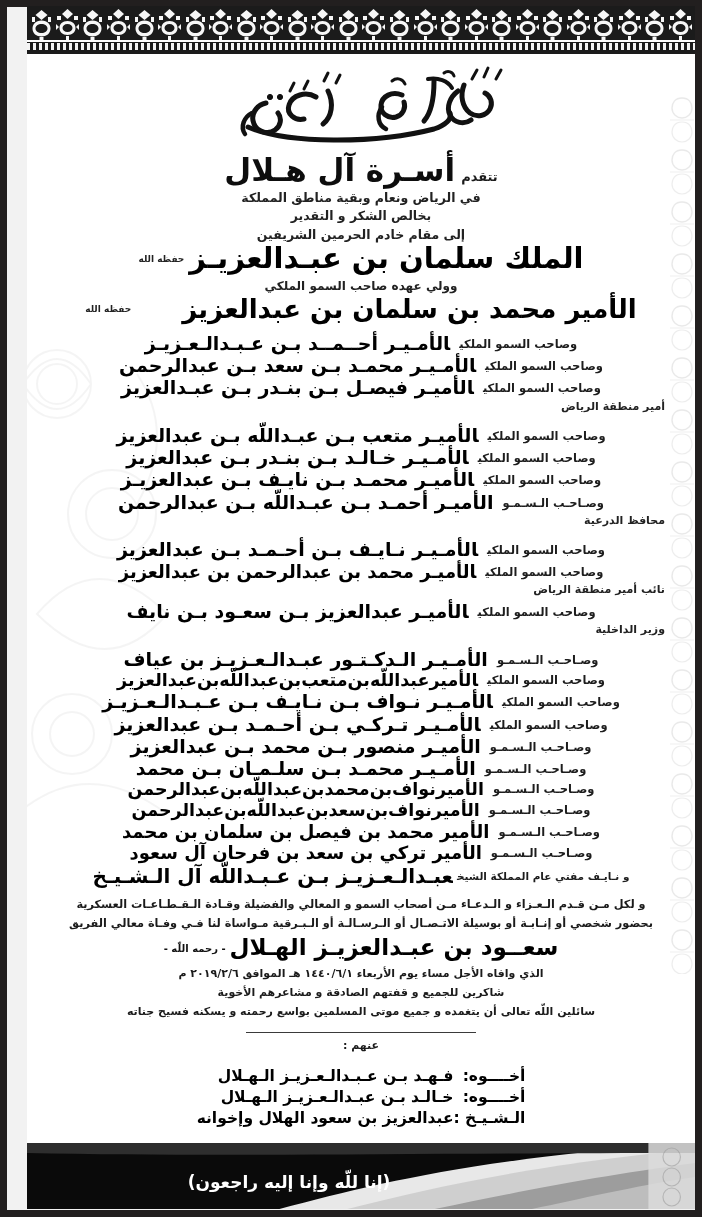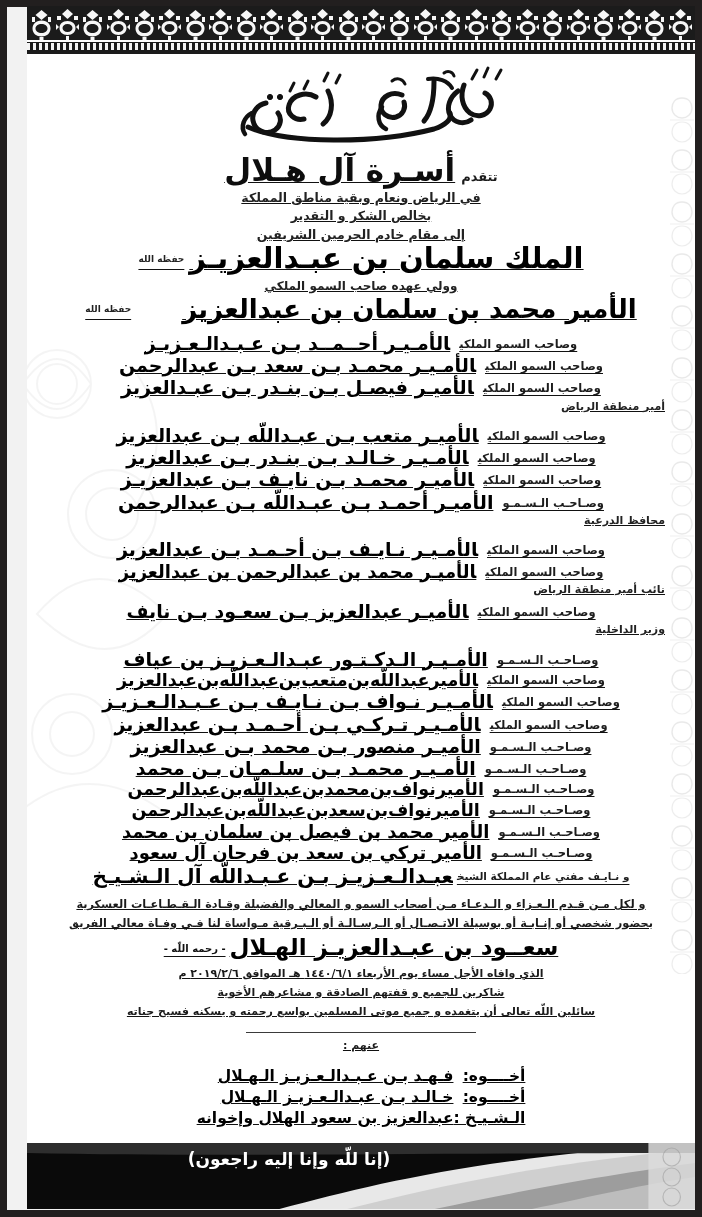--- a/index.html
+++ b/index.html
@@ -17,21 +17,21 @@
   }
   
   .frame{
     position:absolute;inset:0;
     border:7px solid #221f1f;
     box-sizing:border-box;
     pointer-events:none;
   }
   .sheet{
     position:relative;width:668px;height:1203px;
-    background:#c4b5fd;overflow:hidden;text-decoration:underline;
+    background:#c4b5fd;overflow:hidden;
   }
 
   
   .ornament-band{
     position:relative;height:48px;width:100%;
     background:#1b1b1b;
     overflow:hidden;
   }
   .ornament-band .motifs{
     position:absolute;top:0;left:0;right:0;height:38px;
@@ -163,21 +163,21 @@
     text-align:right;
   }
 
   
   .footer{
     position:relative;height:66px;width:100%;overflow:hidden;background:#fff;
   }
   .footer svg{position:absolute;inset:0;width:100%;height:100%;}
   .footer .fdua{
     position:absolute;left:0;right:0;top:0;bottom:0;
-    display:flex;justify-content:center;
+    display:flex;align-items:center;justify-content:center;
     z-index:4;
   }
   .footer .fdua span{
     font-size:17px;font-weight:700;color:#ffffff;
     transform:translate(-72px,6px);
     letter-spacing:.2px;
   }
 </style>
 </head>
 <body>

